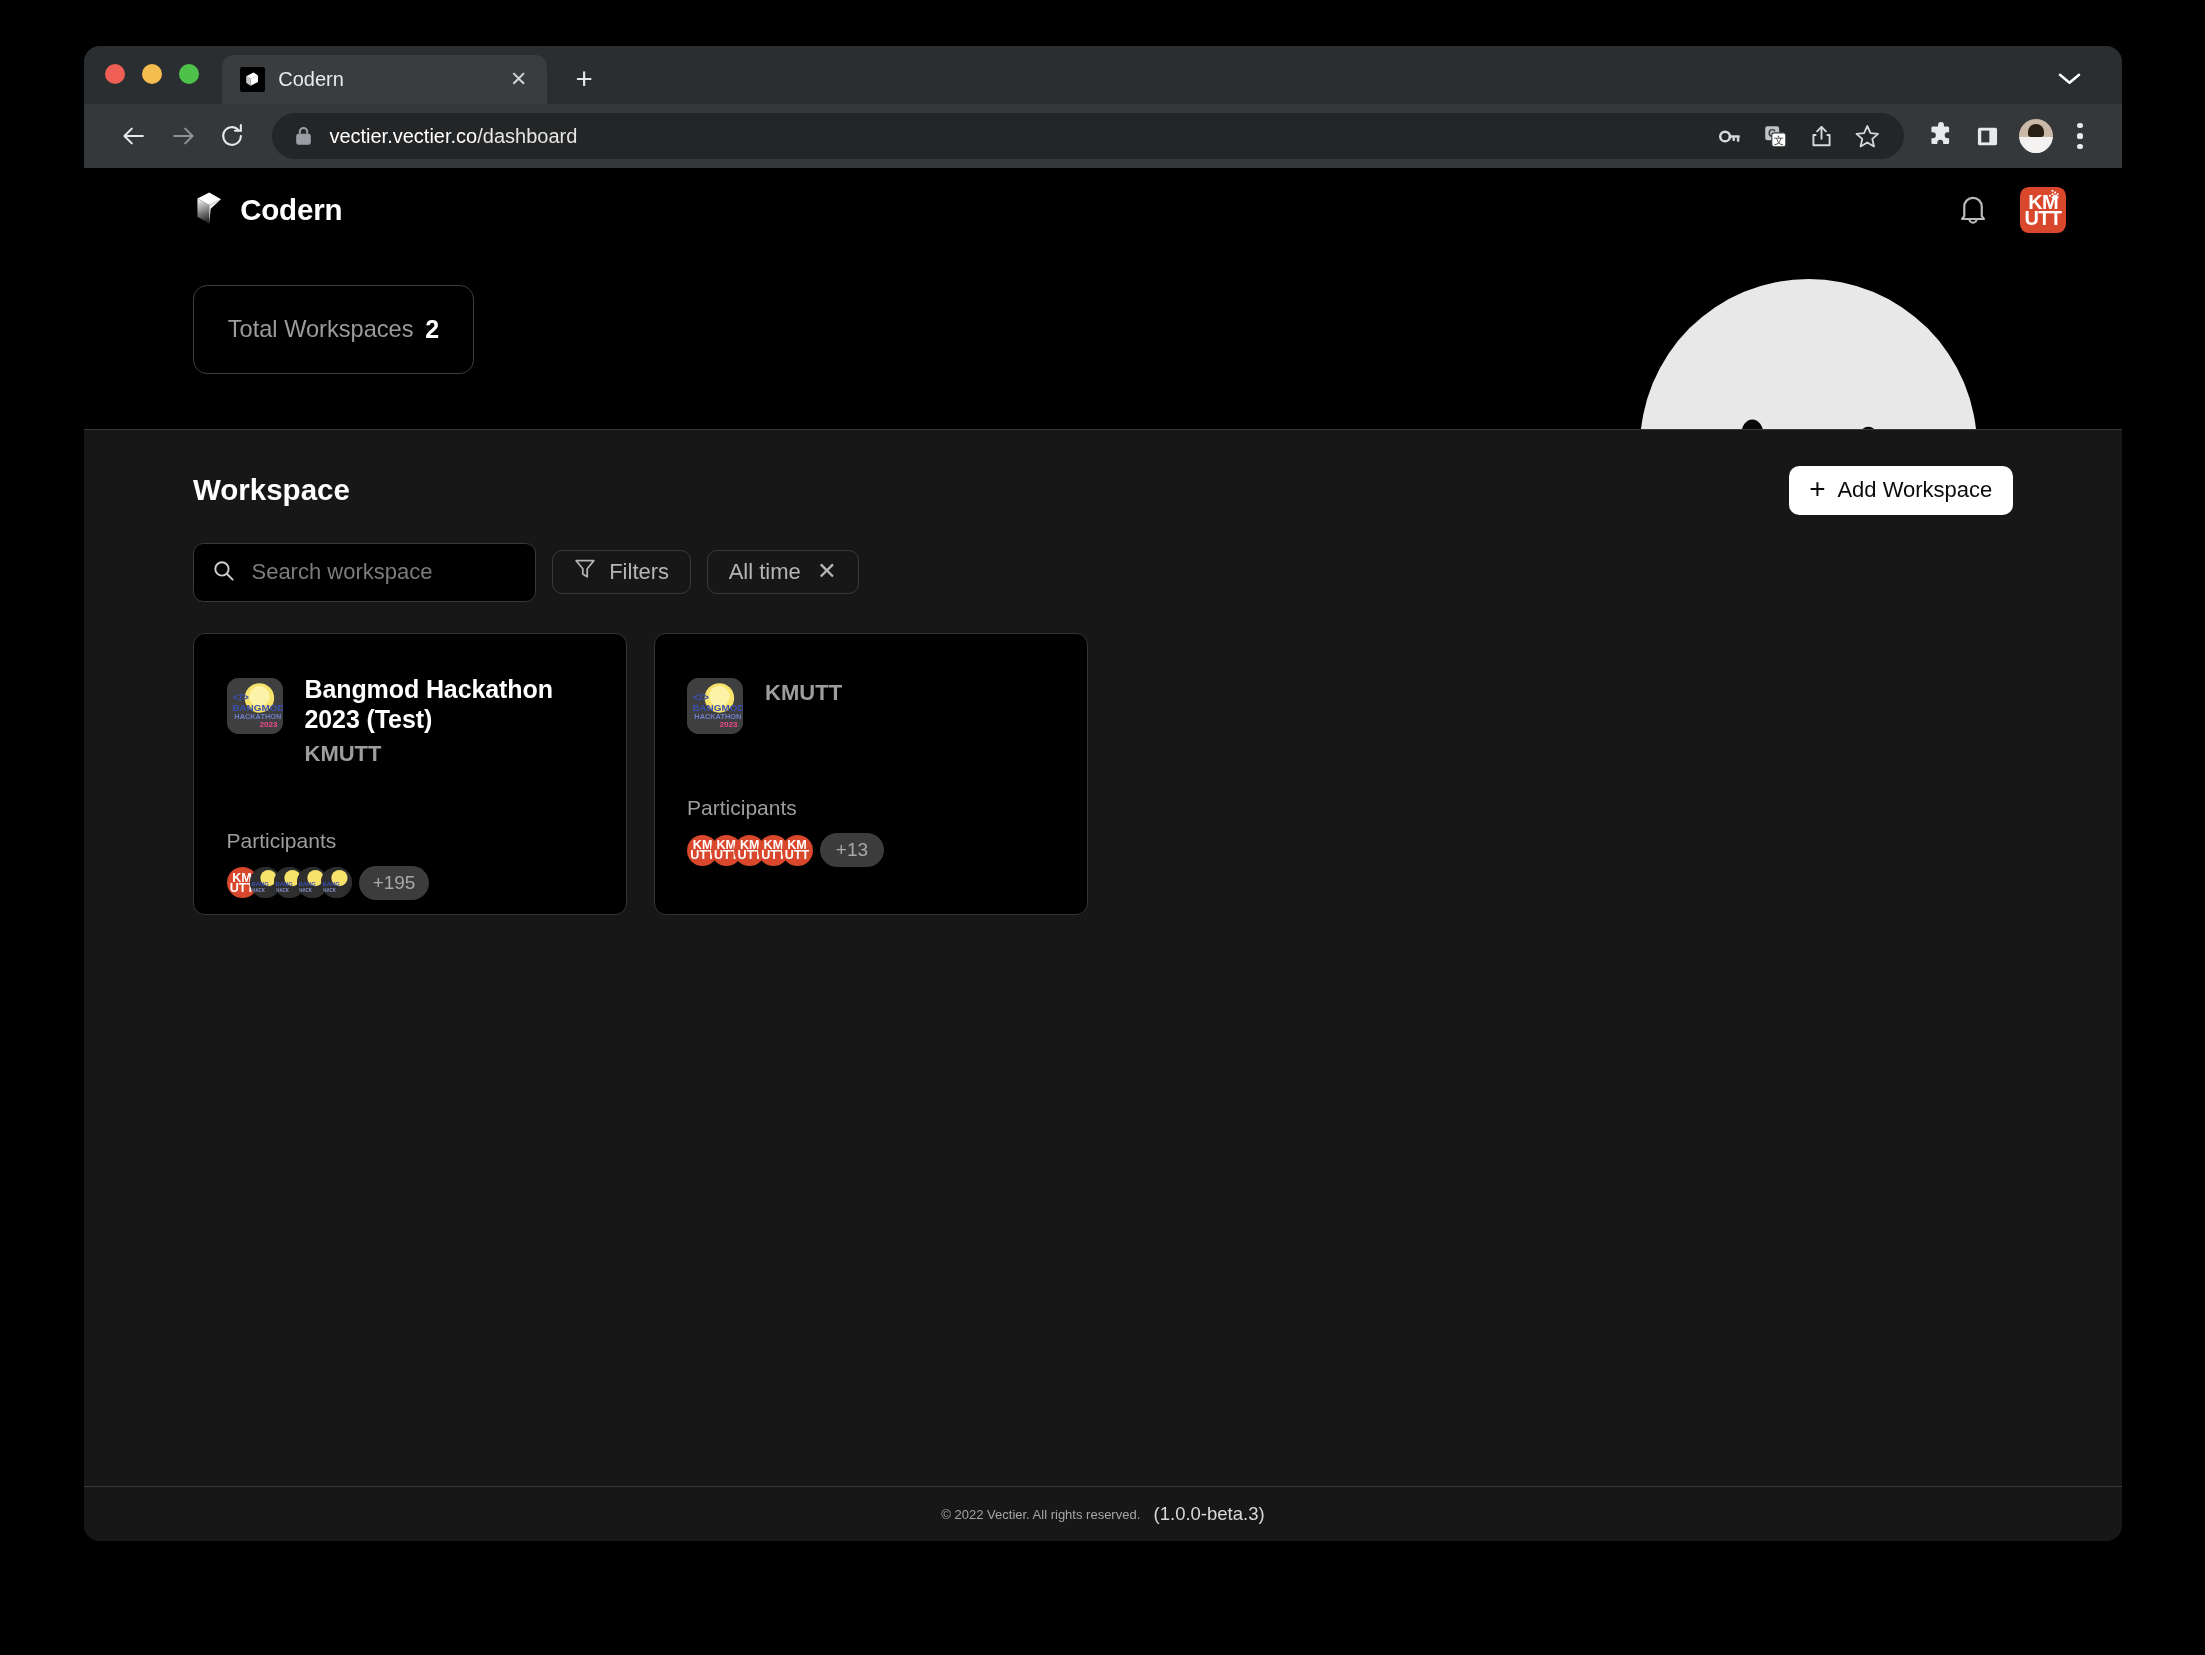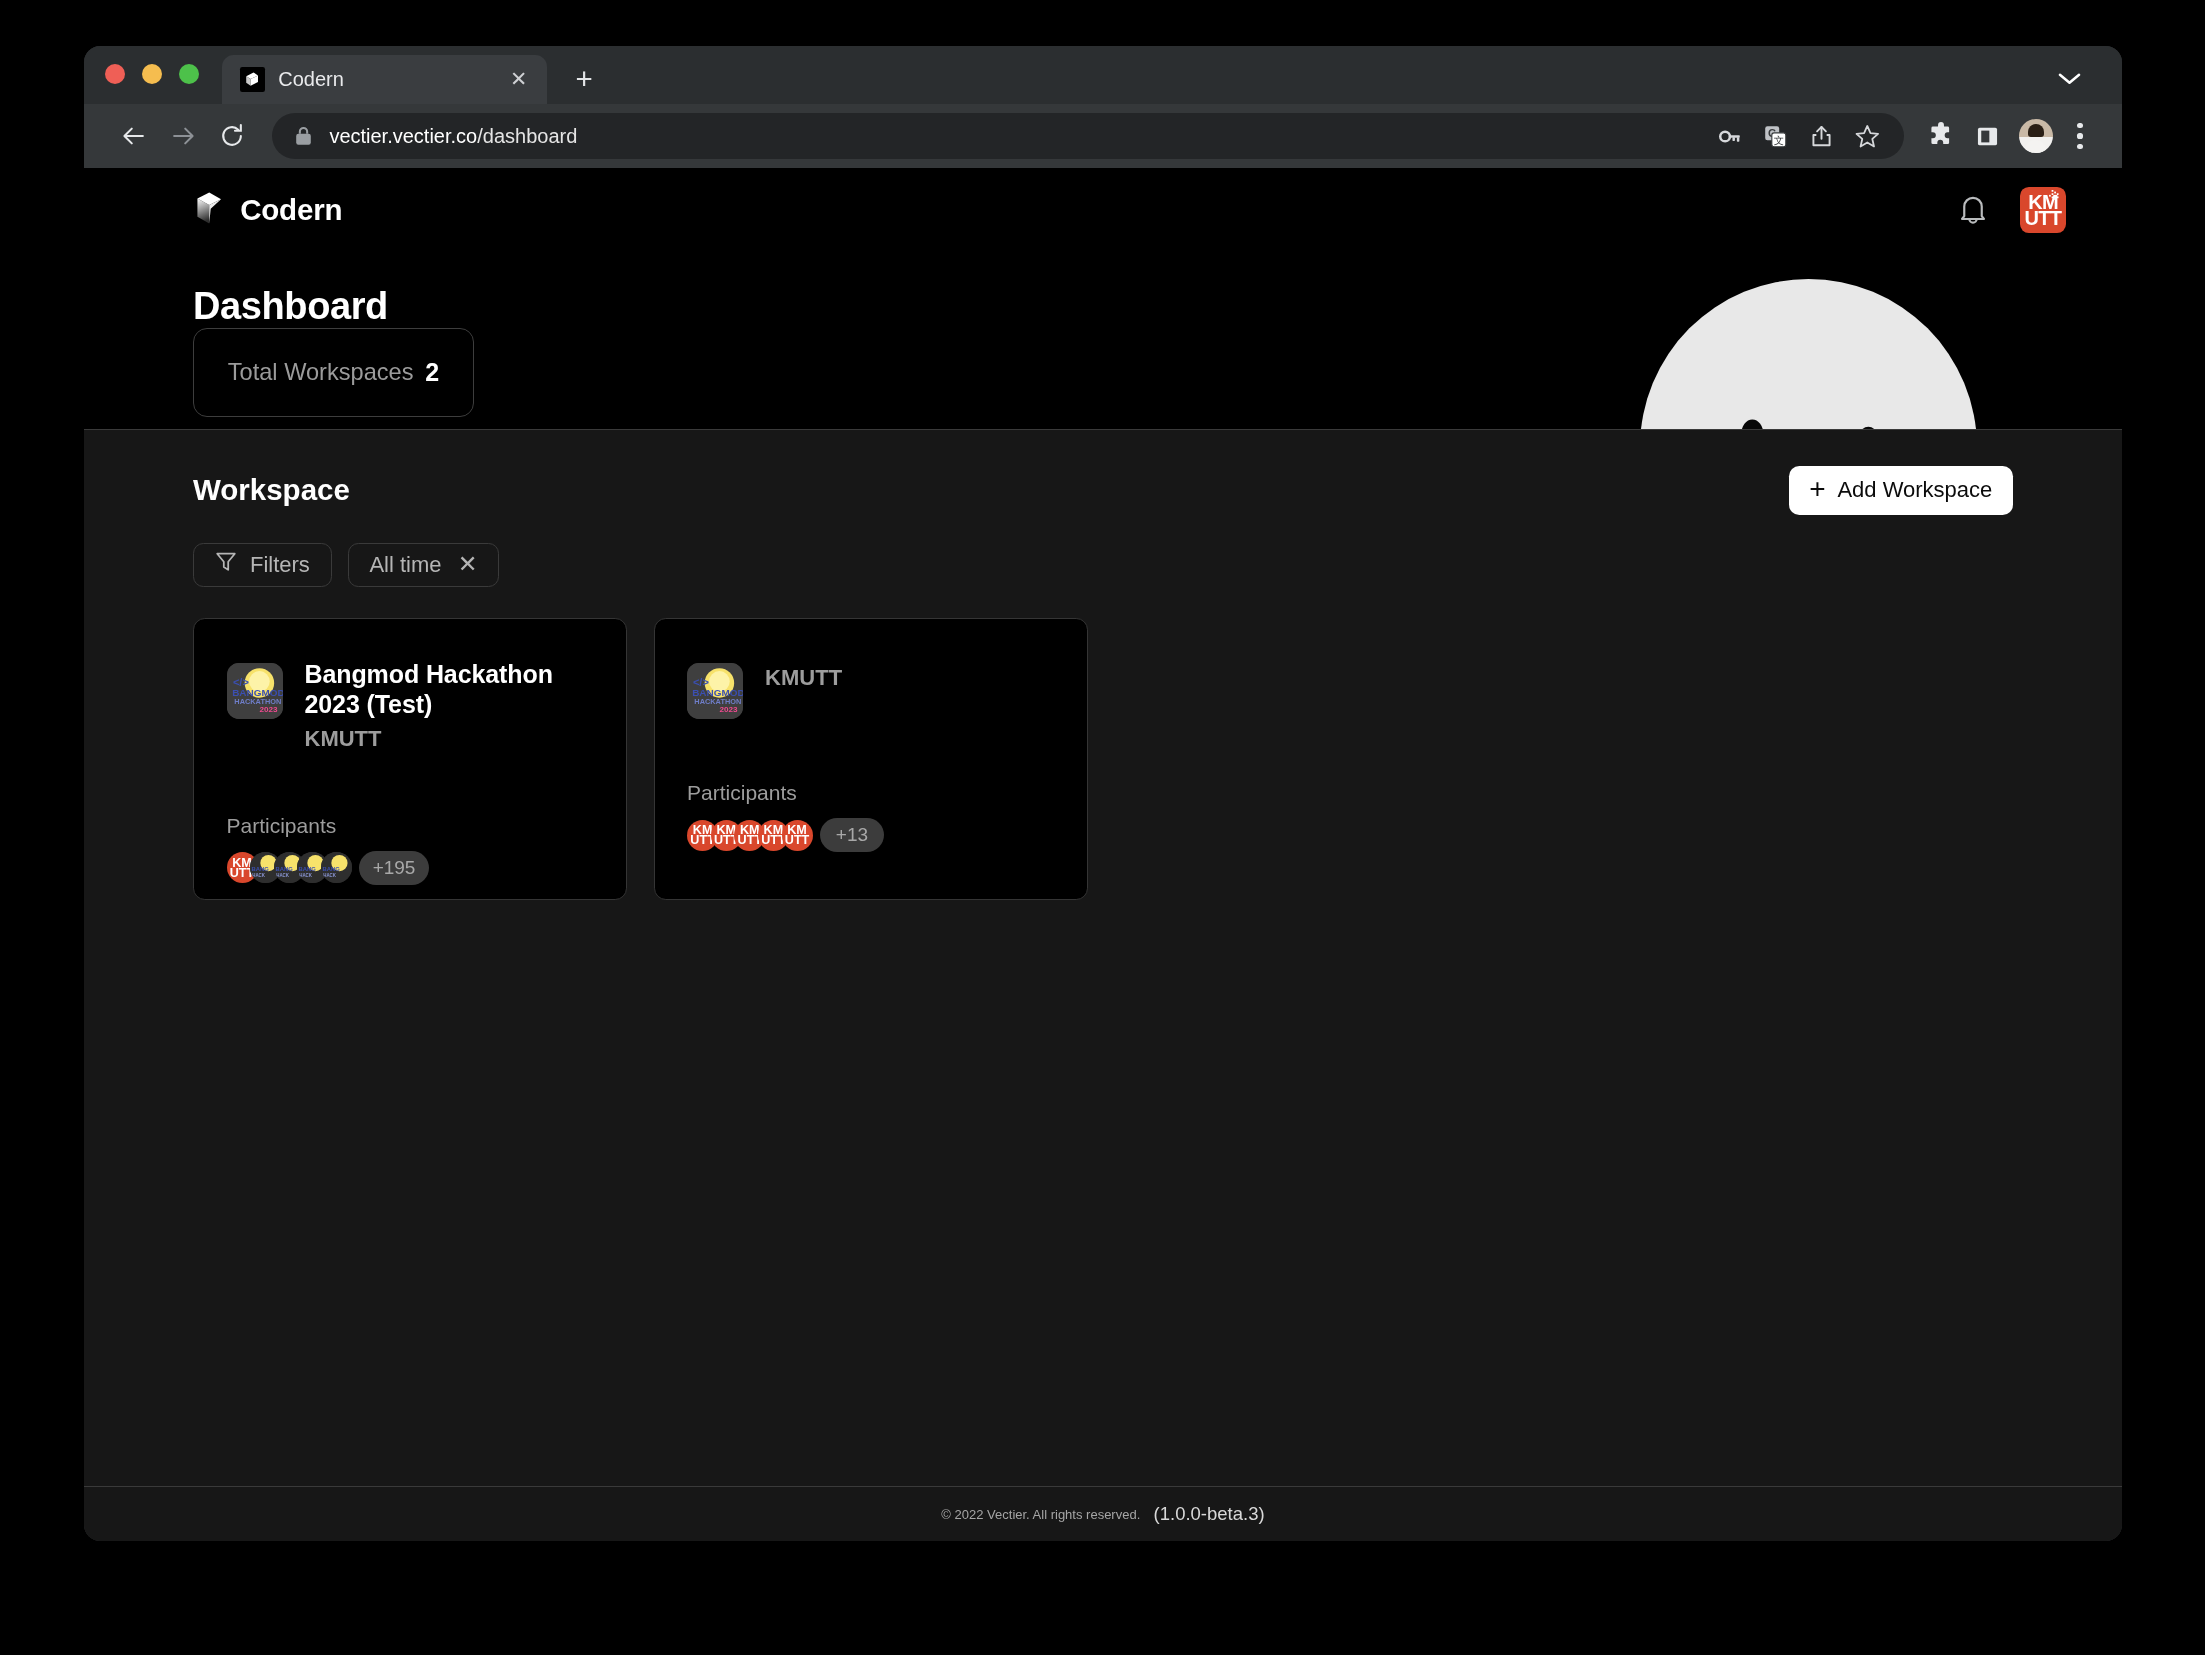--- a/index.html
+++ b/index.html
@@ -603,21 +603,20 @@
                 <rect x="16" y="8.8" width="2.4" height="2.4"></rect>
               <rect x="12.5" y="11" width="2.4" height="2.4"></rect>
             </svg>
           </span>
           <span class="km">KM<br>UTT</span>
         </div>
       </div>
     </div>
 
     <div class="hero">
-      <div class="hero-title">Dashboard</div>
 
       <div class="stat-card">
         <span class="stat-label">Total Workspaces</span>
         <span class="stat-value">2</span>
       </div>
 
       <div class="hero-face">
         <svg width="337" height="337" viewBox="0 0 456 456">
           <circle cx="228" cy="228" r="228" fill="#e8e8e8"></circle>
           <ellipse cx="152" cy="210" rx="15" ry="20" fill="#070707"></ellipse>
@@ -631,20 +630,29 @@
       <div class="ws-head">
         <div class="ws-title">Workspace</div>
         <div class="ws-head-spacer"></div>
         <button class="add-ws-btn">
           <span class="plus">+</span>
           <span>Add Workspace</span>
         </button>
       </div>
 
       <div class="controls">
+        <div class="search-wrap">
+          <span>
+            <svg width="23.6" height="23.6" viewBox="0 0 32 32" fill="none" stroke="#d0d0d0" stroke-width="2.6" stroke-linecap="round">
+              <circle cx="13.5" cy="13.5" r="9"></circle>
+                <line x1="20.4" y1="20.4" x2="28" y2="28"></line>
+            </svg>
+          </span>
+          <input type="text" placeholder="Search workspace" style="">
+        </div>
 
         <button class="chip">
           <span>
             <svg width="22" height="23.6" viewBox="0 0 30 32" fill="none" stroke="#b5b5b5" stroke-width="2.4" stroke-linejoin="round" stroke-linecap="round">
               <path d="M3 5h24l-9 11v11l-6-4V16z"></path>
             </svg>
           </span>
           <span>Filters</span>
         </button>
 

